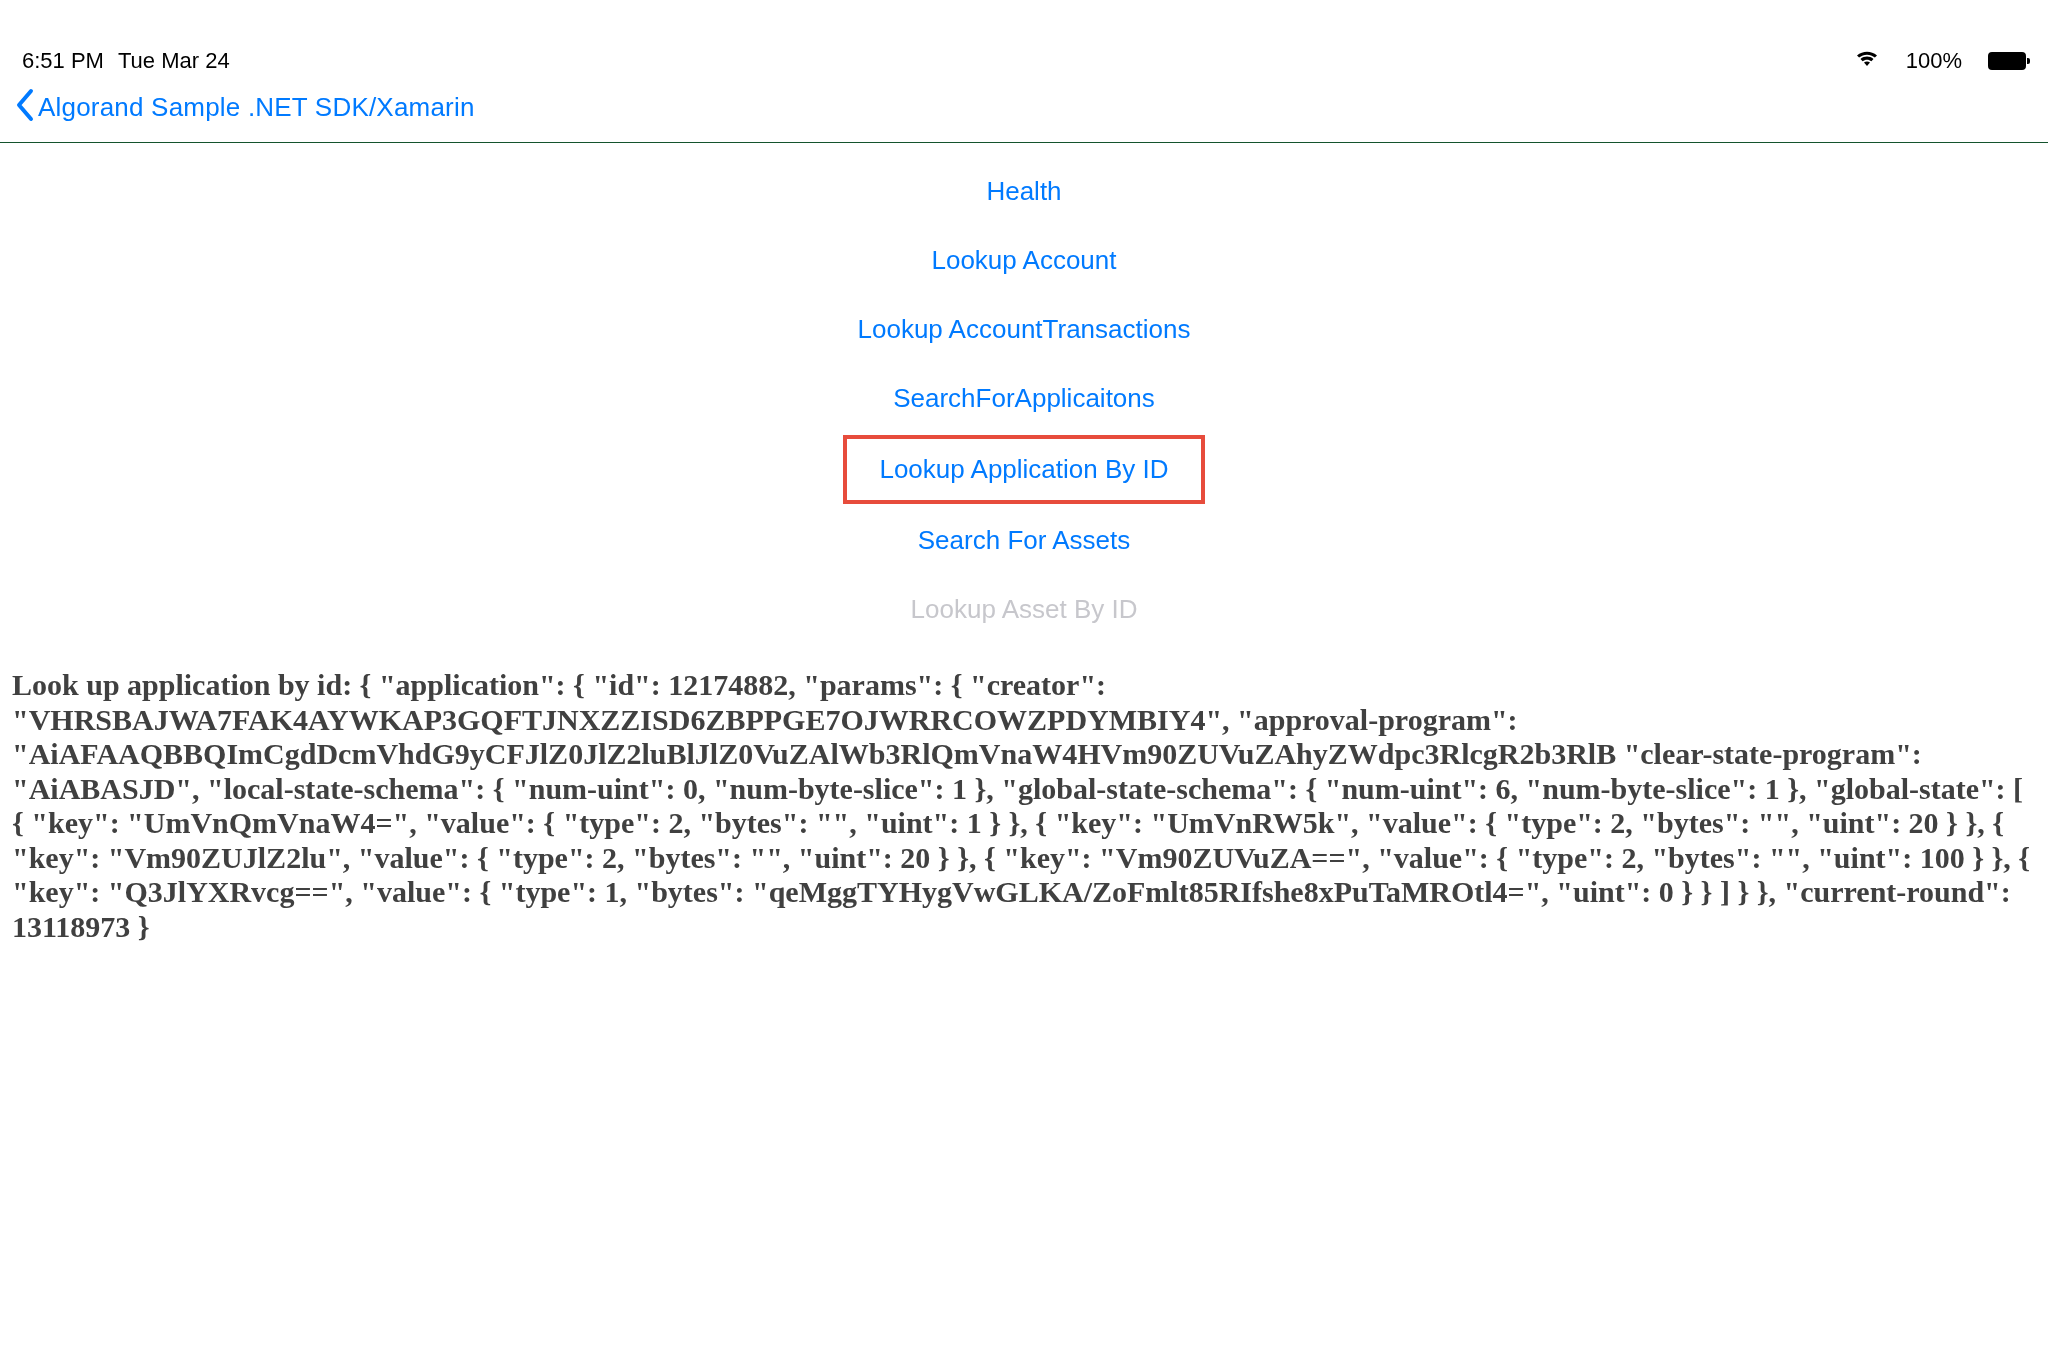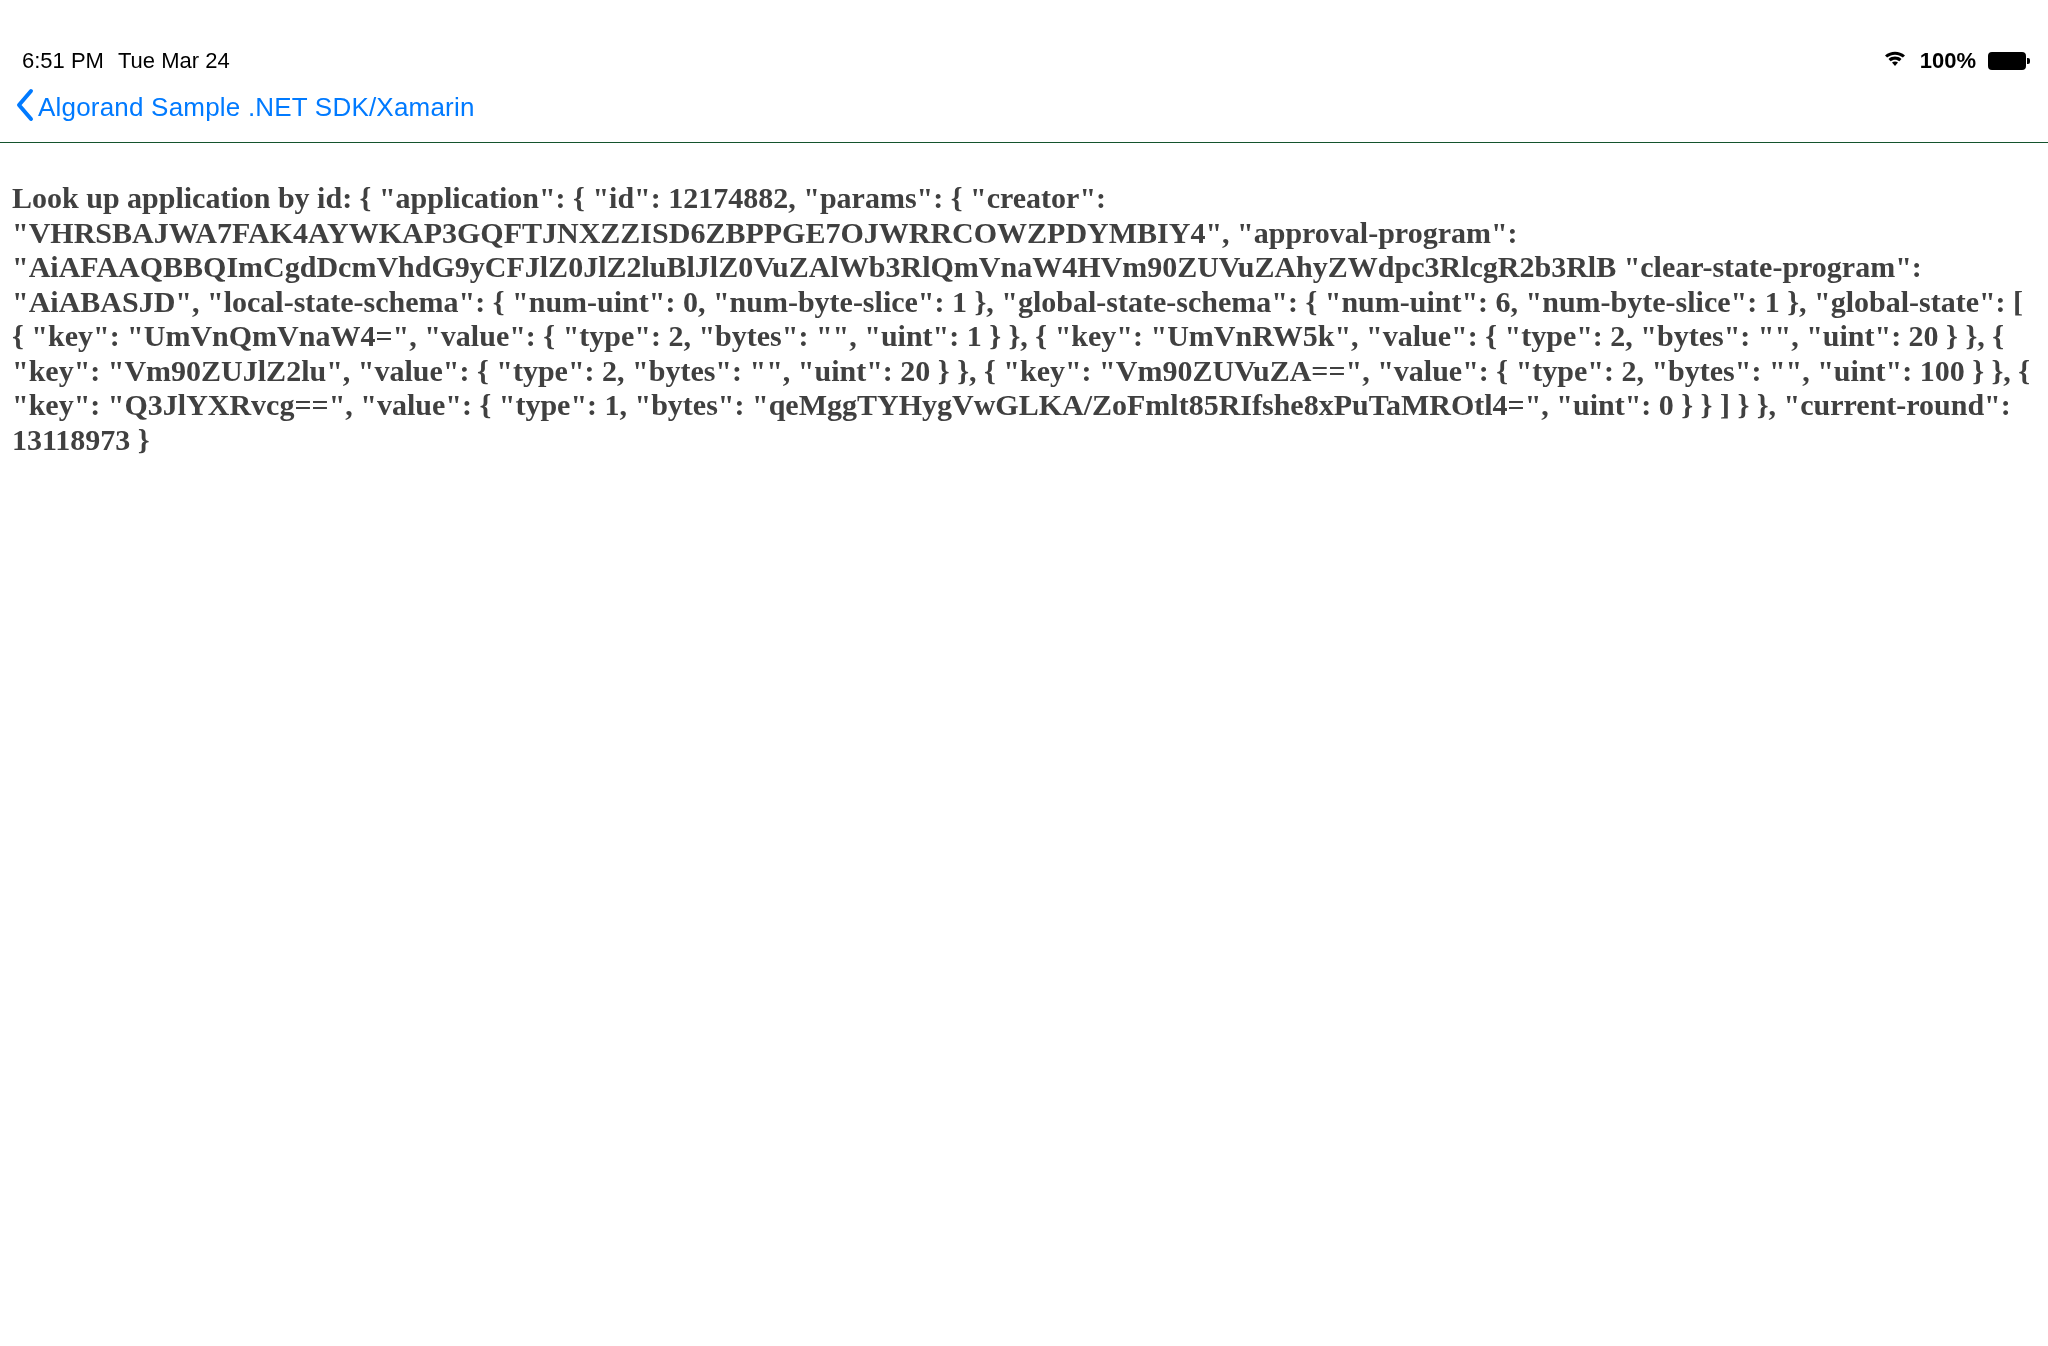--- a/index.html
+++ b/index.html
@@ -15,21 +15,21 @@
       display: flex;
       justify-content: space-between;
       align-items: center;
       padding: 6px 22px 4px 22px;
       font-size: 22px;
       font-weight: 500;
       color: #000;
       margin-top: 42px;
     }
     .status-left { display: flex; align-items: center; gap: 14px; }
-    .status-right { display: flex; align-items: center; gap: 12px; font-weight: bold; }
+    .status-right { display: flex; align-items: center; gap: 26px; }
 
     .battery-icon {
       width: 38px;
       height: 18px;
       border: 2px solid #000;
       border-radius: 4px;
       position: relative;
       background: #000;
     }
     .battery-icon::after {
@@ -104,15 +104,24 @@
     <span>
       <svg class="chevron-left" viewBox="0 0 22 34">
         <polyline points="17,3 5,17 17,31" fill="none" stroke="#007aff" stroke-width="4" stroke-linecap="round" stroke-linejoin="round"></polyline>
       </svg>
     </span>
     <span class="nav-title">Algorand Sample .NET SDK/Xamarin</span>
   </div>
 </div>
 
 <div class="content">
+  <div class="action-list">
+    <div class="action-item">Health</div>
+    <div class="action-item">Lookup Account</div>
+    <div class="action-item">Lookup AccountTransactions</div>
+    <div class="action-item">SearchForApplicaitons</div>
+    <div class="action-item highlighted">Lookup Application By ID</div>
+    <div class="action-item">Search For Assets</div>
+    <div class="action-item disabled">Lookup Asset By ID</div>
+  </div>
 
   <div class="result-text">Look up application by id: { "application": { "id": 12174882, "params": { "creator": "VHRSBAJWA7FAK4AYWKAP3GQFTJNXZZISD6ZBPPGE7OJWRRCOWZPDYMBIY4", "approval-program": "AiAFAAQBBQImCgdDcmVhdG9yCFJlZ0JlZ2luBlJlZ0VuZAlWb3RlQmVnaW4HVm90ZUVuZAhyZWdpc3RlcgR2b3RlB "clear-state-program": "AiABASJD", "local-state-schema": { "num-uint": 0, "num-byte-slice": 1 }, "global-state-schema": { "num-uint": 6, "num-byte-slice": 1 }, "global-state": [ { "key": "UmVnQmVnaW4=", "value": { "type": 2, "bytes": "", "uint": 1 } }, { "key": "UmVnRW5k", "value": { "type": 2, "bytes": "", "uint": 20 } }, { "key": "Vm90ZUJlZ2lu", "value": { "type": 2, "bytes": "", "uint": 20 } }, { "key": "Vm90ZUVuZA==", "value": { "type": 2, "bytes": "", "uint": 100 } }, { "key": "Q3JlYXRvcg==", "value": { "type": 1, "bytes": "qeMggTYHygVwGLKA/ZoFmlt85RIfshe8xPuTaMROtl4=", "uint": 0 } } ] } }, "current-round": 13118973 }</div>
 </div>
 
 </body></html>

